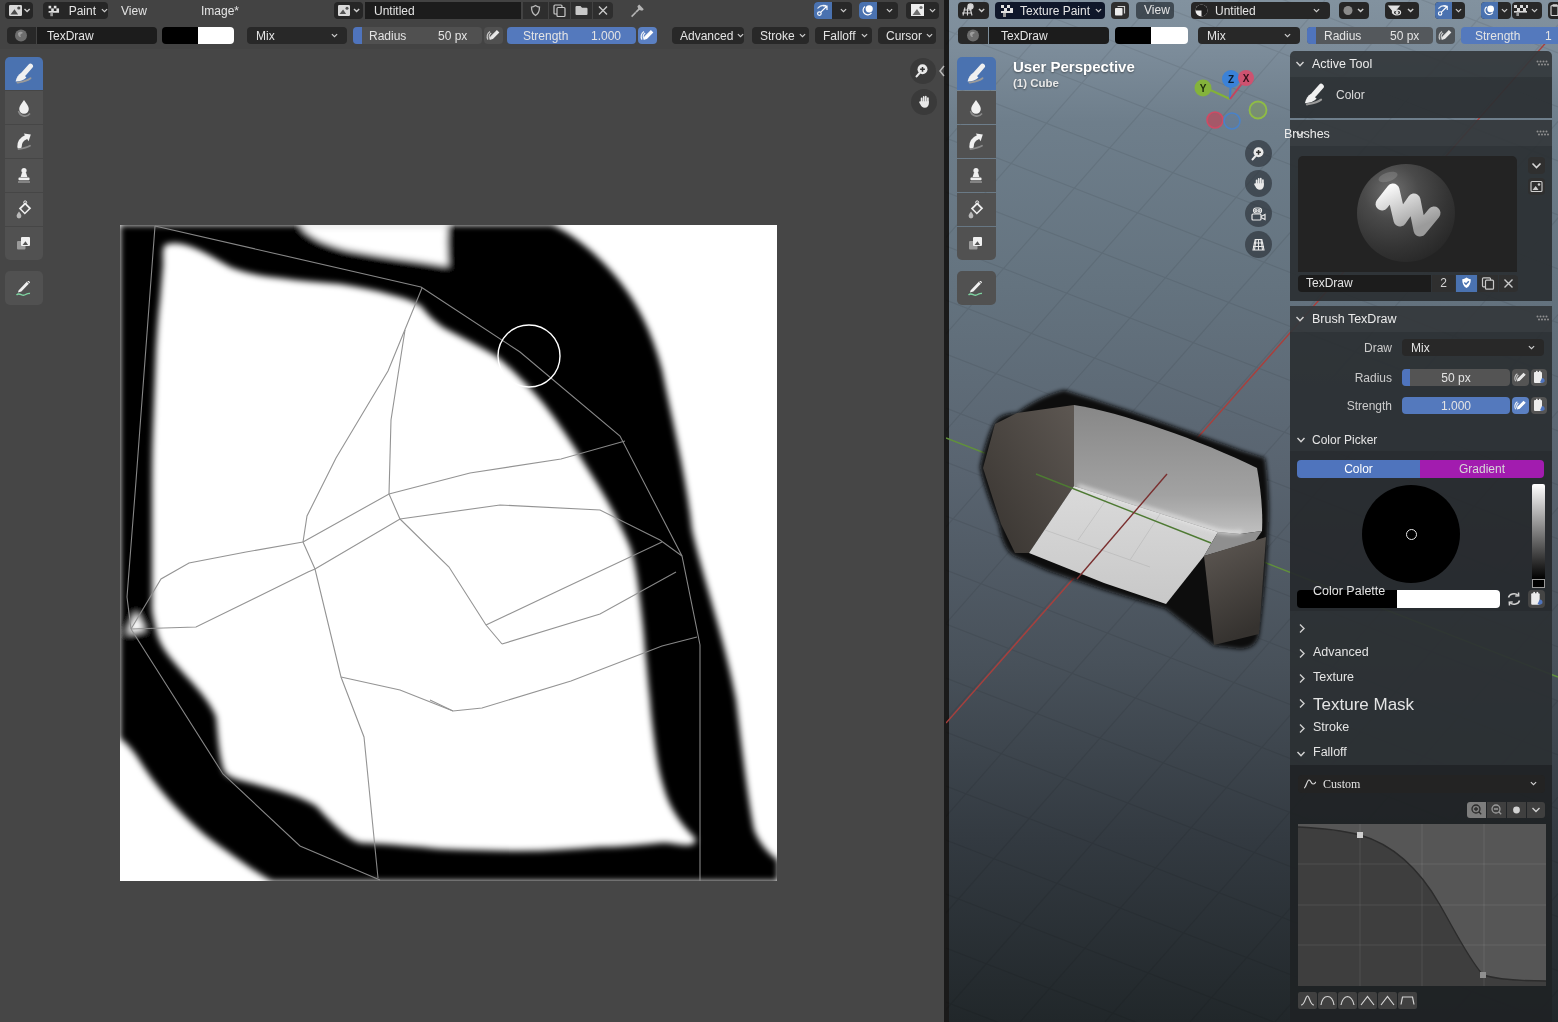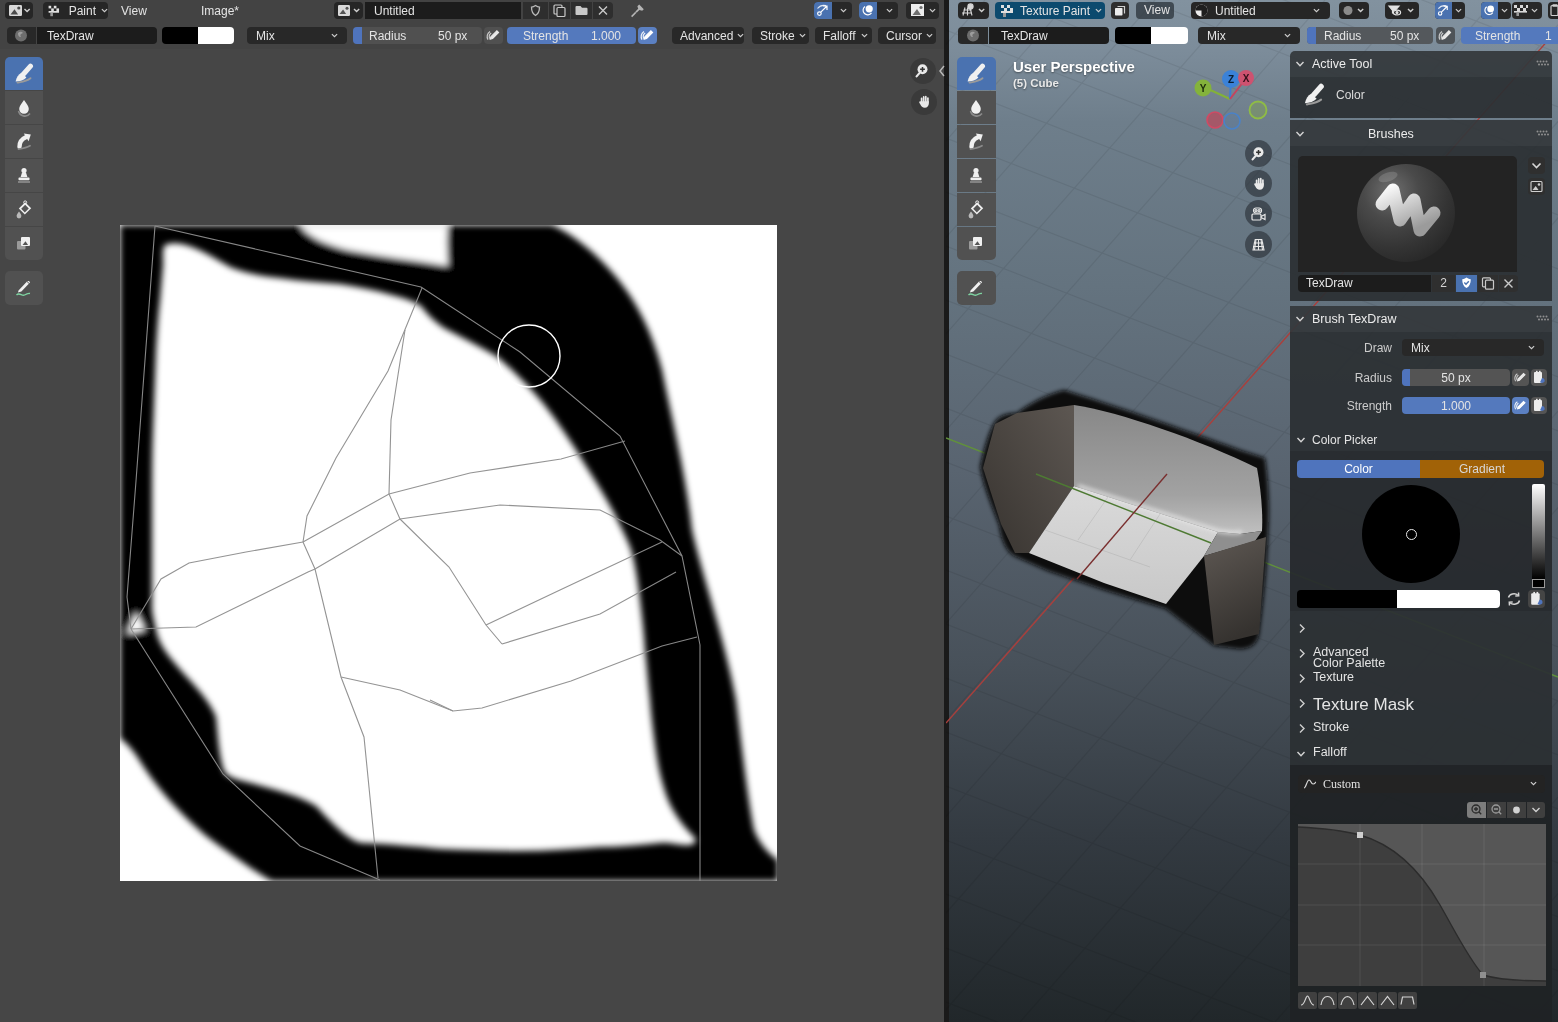--- a/index.html
+++ b/index.html
@@ -475,21 +475,21 @@
 
   <div class="chip" style="left:958px;top:2px;width:31px;height:17px;background:#262626;">
     <svg width="31" height="17" viewBox="0 0 31 17">
       <g stroke="#d8d8d8" stroke-width="1.1" fill="none">
           <path d="M4 11 h10 M5.5 8 h8 M9.5 5.5 v8 M7 5.5 l-2 8 M12 5.5 l2 8"></path>
           <circle cx="12.5" cy="4.5" r="2.6" fill="#d8d8d8"></circle>
         </g>
       <path d="M21 7 l2.6 2.6 L26.2 7" stroke="#cfcfcf" stroke-width="1.4" fill="none"></path>
     </svg>
   </div>
-  <div class="chip" style="left:995px;top:2px;width:110px;height:17px;background:#0c4a6e;">
+  <div class="chip" style="left:995px;top:2px;width:110px;height:17px;background:#0f172a;">
     <svg width="17" height="14" viewBox="0 0 17 14" style="margin-left:4px;">
       <g fill="#e0e0e0">
           <rect x="2" y="1" width="3" height="3"></rect>
           <rect x="8" y="1" width="3" height="3"></rect>
           <rect x="5" y="4" width="3" height="3"></rect>
           <rect x="11" y="4" width="3" height="3"></rect>
           <rect x="2" y="7" width="12" height="2"></rect>
           <rect x="4" y="9" width="3" height="4" fill="#9a9a9a"></rect>
         </g>
     </svg>
@@ -607,21 +607,21 @@
           <path d="M5.8 11.6 a4 4 0 0 1 1.4-5.6" opacity="0.8"></path>
         </g>
       </svg>
   </div>
   <div class="abs" style="left:1461px;top:27px;width:97px;height:17px;background:#5479bd;border-radius:4px 0 0 4px;">
     <span class="abs txt" style="left:14px;top:2px;">Strength</span>
     <span class="abs txt" style="left:84px;top:2px;">1</span>
   </div>
 
   <div class="abs" style="left:1013px;top:58px;font-size:15px;font-weight:bold;color:#fff;text-shadow:0 1px 2px rgba(0,0,0,0.45);">User Perspective</div>
-  <div class="abs" style="left:1013px;top:77px;font-size:11.5px;font-weight:bold;color:#e8e8e8;text-shadow:0 1px 2px rgba(0,0,0,0.45);">(5) Cube</div>
+  <div class="abs" style="left:1013px;top:77px;font-size:11.5px;font-weight:bold;color:#e8e8e8;text-shadow:0 1px 2px rgba(0,0,0,0.45);">(1) Cube</div>
 
   <svg class="abs" style="left:1185px;top:55px;" width="105" height="215" viewBox="0 0 105 215">
     <g stroke-width="2">
       <line x1="45" y1="44" x2="21" y2="33" stroke="#83b238"></line>
       <line x1="45" y1="44" x2="46" y2="24" stroke="#3d7fd0"></line>
       <line x1="45" y1="44" x2="59" y2="26" stroke="#c5435f"></line>
     </g>
     <circle cx="18" cy="33" r="8.5" fill="#84b33b"></circle>
       <text x="18" y="37" font-size="10" font-weight="bold" fill="#1c2b0c" text-anchor="middle">Y</text>
     <circle cx="46" cy="24" r="9" fill="#3b82d8"></circle>
@@ -689,21 +689,21 @@
       </g>
     </svg>
   <svg class="abs" style="left:1302px;top:83px;" width="24" height="24" viewBox="0 0 22 22">
       <use href="#i-brush"></use>
     </svg>
   <div class="abs" style="left:1336px;top:88px;color:#dcdcdc;">Color</div>
 
   <svg class="abs" style="left:1295px;top:130px;" width="10" height="8" viewBox="0 0 10 8">
       <path d="M1.5 2 l3.5 3.8 L8.5 2" stroke="#d4d4d4" stroke-width="1.4" fill="none"></path>
     </svg>
-  <div class="abs" style="left:1368px;top:127px;font-size:12.5px;color:#ececec;text-align:center;">Brushes</div>
+  <div class="abs" style="left:1284px;top:127px;font-size:12.5px;color:#ececec;text-align:center;">Brushes</div>
   <svg class="abs" style="left:1536px;top:130px;" width="13" height="9" viewBox="0 0 13 9">
       <g fill="#909090">
         <circle cx="1.5" cy="1.5" r="1"></circle>
         <circle cx="4.5" cy="1.5" r="1"></circle>
         <circle cx="7.5" cy="1.5" r="1"></circle>
         <circle cx="10.5" cy="1.5" r="1"></circle>
         <circle cx="3" cy="4.5" r="1"></circle>
         <circle cx="6" cy="4.5" r="1"></circle>
         <circle cx="9" cy="4.5" r="1"></circle>
         <circle cx="12" cy="4.5" r="1"></circle>
@@ -829,21 +829,21 @@
         <rect x="8" y="1.8" width="1.6" height="3.6" fill="#ececec"></rect>
       </svg>
   </div>
 
   <svg class="abs" style="left:1296px;top:436px;" width="10" height="8" viewBox="0 0 10 8">
       <path d="M1.5 2 l3.5 3.8 L8.5 2" stroke="#d4d4d4" stroke-width="1.4" fill="none"></path>
     </svg>
   <div class="abs" style="left:1312px;top:433px;color:#e4e4e4;">Color Picker</div>
   <div class="abs" style="left:1290px;top:451px;width:262px;height:160px;background:rgba(0,0,0,0.10);"></div>
   <div class="abs" style="left:1297px;top:460px;width:123px;height:18px;background:#4f74bd;border-radius:4px 0 0 4px;text-align:center;line-height:18px;color:#fff;">Color</div>
-  <div class="abs" style="left:1420px;top:460px;width:124px;height:18px;background:#a16207;border-radius:0 4px 4px 0;text-align:center;line-height:18px;color:#d8d8d8;">Gradient</div>
+  <div class="abs" style="left:1420px;top:460px;width:124px;height:18px;background:#a21caf;border-radius:0 4px 4px 0;text-align:center;line-height:18px;color:#d8d8d8;">Gradient</div>
   <div class="abs" style="left:1362px;top:485px;width:98px;height:98px;border-radius:50%;background:#000;"></div>
   <div class="abs" style="left:1406px;top:529px;width:9px;height:9px;border-radius:50%;border:1.5px solid #e8e8e8;"></div>
   <div class="abs" style="left:1532px;top:484px;width:13px;height:95px;background:linear-gradient(#ffffff,#000000);border-radius:2px 2px 0 0;"></div>
   <div class="abs" style="left:1532px;top:579px;width:13px;height:9px;background:#000;border:1px solid #999;box-sizing:border-box;"></div>
   <div class="abs" style="left:1297px;top:590px;width:100px;height:18px;background:#000;border-radius:4px 0 0 4px;"></div>
   <div class="abs" style="left:1397px;top:590px;width:103px;height:18px;background:#fff;border-radius:0 4px 4px 0;"></div>
   <svg class="abs" style="left:1505px;top:591px;" width="18" height="16" viewBox="0 0 18 16">
       <g stroke="#d2d2d2" stroke-width="1.5" fill="none">
         <path d="M3.5 6.5 a5.5 4.5 0 0 1 9.5-2.2 M14.5 9.5 a5.5 4.5 0 0 1-9.5 2.2"></path>
         <path d="M13.5 1.5 l0.2 3.4 l-3.4 0.2 M4.5 14.5 l-0.2-3.4 l3.4-0.2"></path>
@@ -854,21 +854,21 @@
         <rect x="3" y="3" width="8" height="11" rx="1" fill="#ececec"></rect>
         <path d="M11 9 c2 0 3 1.5 2.6 3.6 c-1.2 1.6-3 1.6-4.6 0.6 Z" fill="#4f74bd"></path>
         <rect x="5" y="1.8" width="1.6" height="3.6" fill="#ececec"></rect>
         <rect x="8" y="1.8" width="1.6" height="3.6" fill="#ececec"></rect>
       </svg>
   </div>
 
   <svg class="abs" style="left:1298px;top:623px;" width="8" height="11" viewBox="0 0 8 11">
       <path d="M2 1.5 l4 4 l-4 4" stroke="#cfcfcf" stroke-width="1.4" fill="none"></path>
     </svg>
-  <div class="abs" style="left:1313px;top:656px;font-size:12.5px;color:#e4e4e4;text-align:right;">Color Palette</div>
+  <div class="abs" style="left:1313px;top:584px;font-size:12.5px;color:#e4e4e4;text-align:right;">Color Palette</div>
   <svg class="abs" style="left:1298px;top:648px;" width="8" height="11" viewBox="0 0 8 11">
       <path d="M2 1.5 l4 4 l-4 4" stroke="#cfcfcf" stroke-width="1.4" fill="none"></path>
     </svg>
   <div class="abs" style="left:1313px;top:645px;font-size:12.5px;color:#e4e4e4;">Advanced</div>
   <svg class="abs" style="left:1298px;top:673px;" width="8" height="11" viewBox="0 0 8 11">
       <path d="M2 1.5 l4 4 l-4 4" stroke="#cfcfcf" stroke-width="1.4" fill="none"></path>
     </svg>
   <div class="abs" style="left:1313px;top:670px;font-size:12.5px;color:#e4e4e4;">Texture</div>
   <svg class="abs" style="left:1298px;top:698px;" width="8" height="11" viewBox="0 0 8 11">
       <path d="M2 1.5 l4 4 l-4 4" stroke="#cfcfcf" stroke-width="1.4" fill="none"></path>

